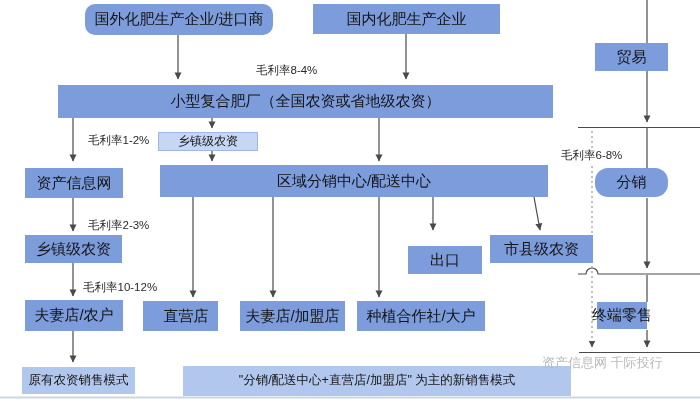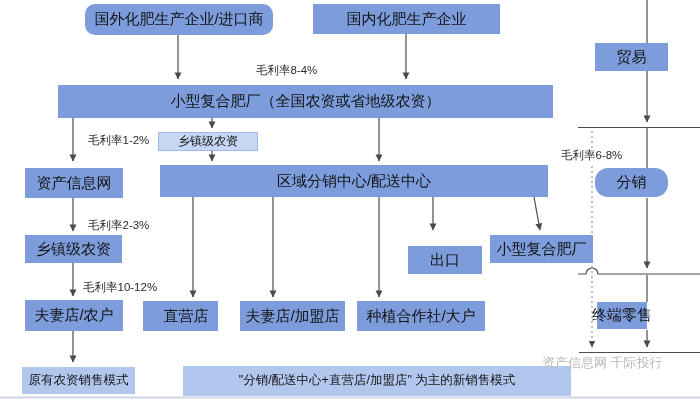--- a/index.html
+++ b/index.html
@@ -81,21 +81,21 @@
   <div class="node" style="left:25px;top:168px;width:98px;height:30px;">资产信息网</div>
 
   <div class="node" style="left:160px;top:165px;width:388px;height:32px;">区域分销中心/配送中心</div>
 
   <div class="node" style="left:595px;top:168px;width:73px;height:29px;border-radius:13px;">分销</div>
 
   <div class="node" style="left:25px;top:235px;width:97px;height:28px;">乡镇级农资</div>
 
   <div class="node" style="left:408px;top:246px;width:74px;height:28px;">出口</div>
 
-  <div class="node" style="left:490px;top:235px;width:103px;height:28px;">小型复合肥厂</div>
+  <div class="node" style="left:490px;top:235px;width:103px;height:28px;">市县级农资</div>
 
   <div class="node" style="left:25px;top:300px;width:98px;height:31px;">夫妻店/农户</div>
 
   <div class="node" style="left:143px;top:301px;width:75px;height:30px;padding-left:11px;">直营店</div>
 
   <div class="node" style="left:240px;top:301px;width:105px;height:30px;">夫妻店/加盟店</div>
 
   <div class="node" style="left:357px;top:301px;width:128px;height:30px;">种植合作社/大户</div>
 
   <div class="node" style="left:597px;top:302px;width:50px;height:27px;">终端零售</div>

